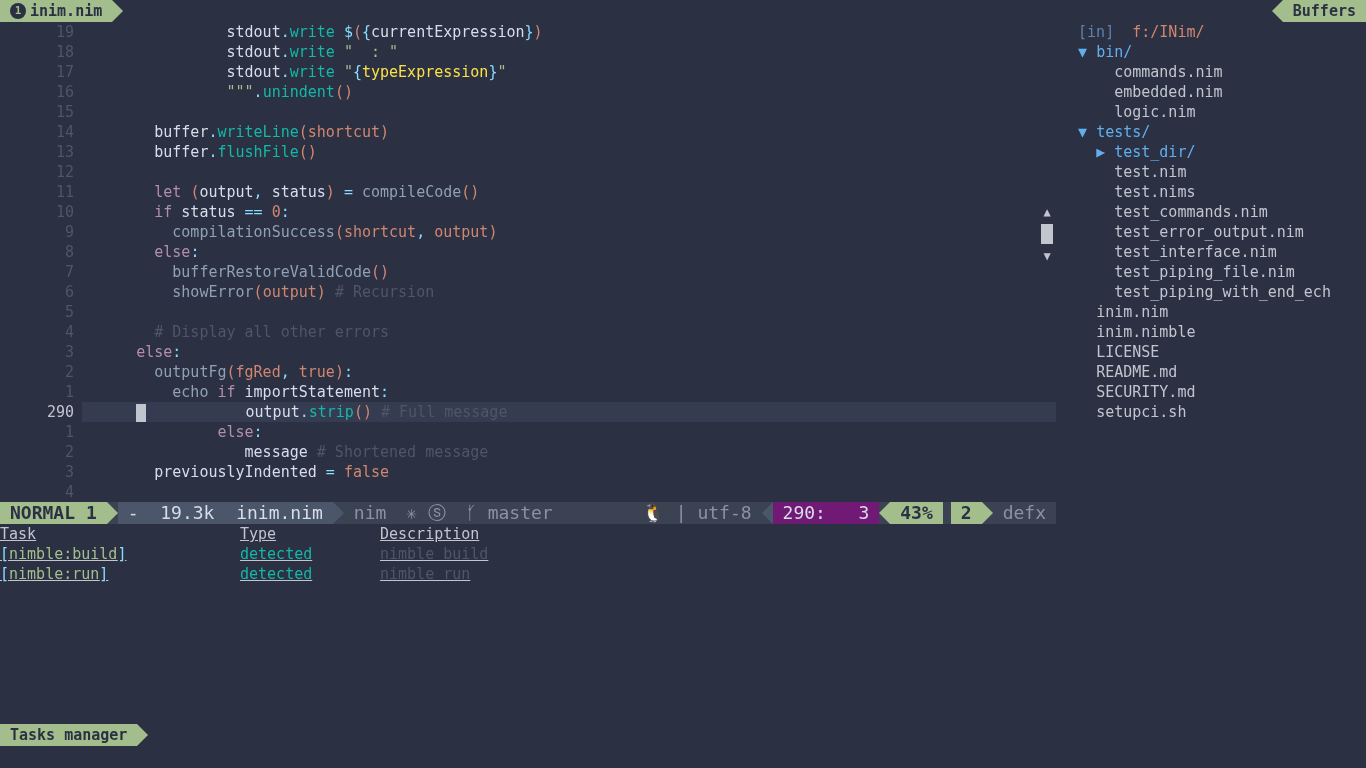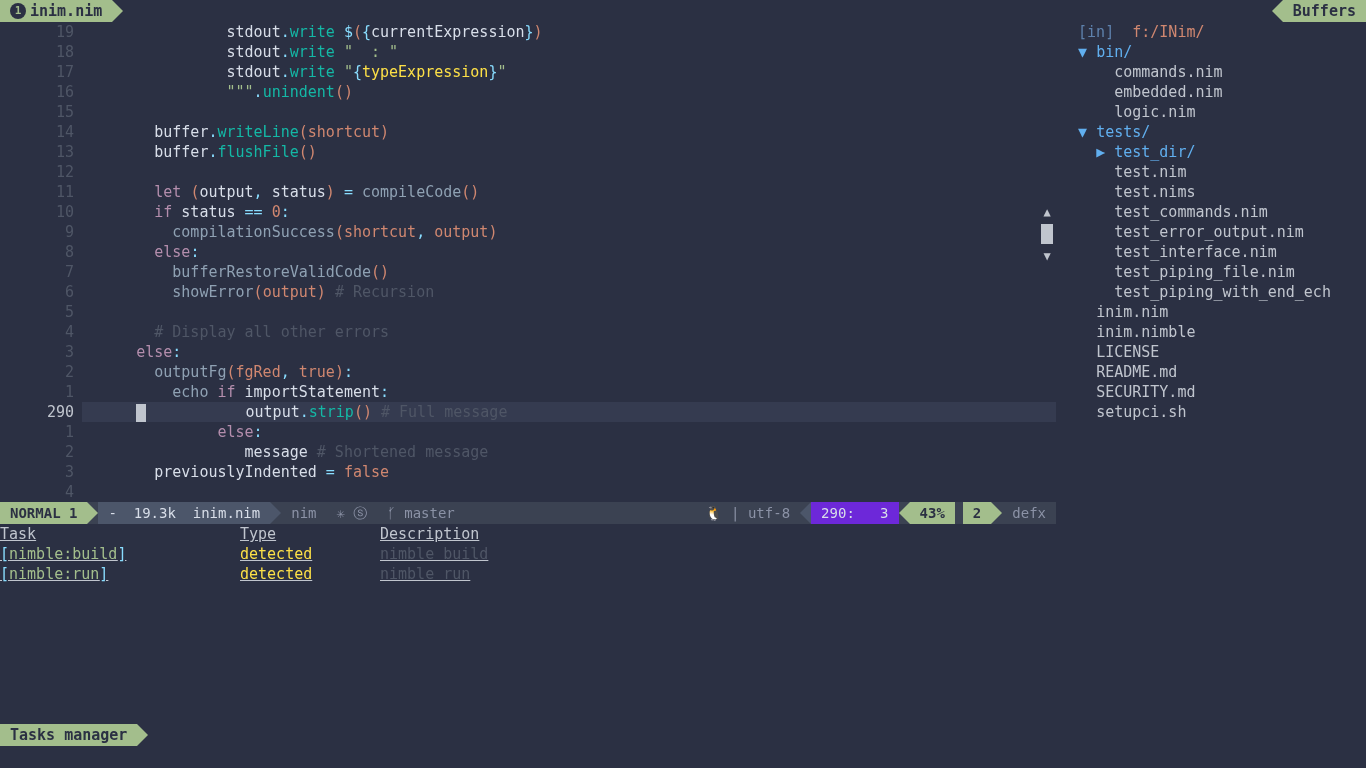--- a/index.html
+++ b/index.html
@@ -94,21 +94,21 @@
     text-align: center;
     font-size: 12px;
   }
   .scrollbar .thumb { background: #c0c5ce; width: 12px; height: 20px; margin: 2px auto; }
 
   .statusline {
     height: 22px;
     background: #3b4252;
     display: flex;
     align-items: center;
-    font-size: 14px;
+    font-size: 18px;
     color: #8b92a6;
   }
   .sl-seg { padding: 0 10px; height: 22px; display: flex; align-items: center; position: relative; }
   .sl-mode {
     background: #a3be8c;
     color: #2b3043;
     font-weight: bold;
   }
   .sl-mode::after, .arrow-r::after {
     content: '';
@@ -126,40 +126,40 @@
   .sl-spacer { flex: 1; }
   .arrow-l::before {
     content: '';
     position: absolute;
     left: -11px; top: 0;
     border-right: 11px solid;
     border-top: 11px solid transparent;
     border-bottom: 11px solid transparent;
   }
   .sl-enc { }
-  .sl-pos { background: #6d28d9; color: #d8dee9; margin-left: 11px; }
+  .sl-pos { background: #701a75; color: #d8dee9; margin-left: 11px; }
   .sl-pos::before{ border-right-color: #4c566a; }
   .sl-pct { background: #a3be8c; color: #2b3043; font-weight: bold; margin-left: 11px;}
   .sl-pct::before{ border-right-color: #a3be8c; }
 
   .sl-winnum { background: #a3be8c; color:#2b3043; font-weight:bold; margin-left:8px;}
   .sl-winnum::after { border-left-color: #a3be8c; }
   .sl-buf { margin-left: 11px; color: #8b92a6; }
 
   .task-panel {
     background: #2b3043;
     height: 200px;
     text-decoration: underline;
   }
   .task-header th { text-align: left; font-weight: normal; color: #c0c5ce; }
   .task-table { width: 100%; border-collapse: collapse; }
   .task-table td, .task-table th { padding: 0 0; }
   .col-task   { color: #a3be8c; width: 240px; }
   .brackets   { color: #89ddff; }
-  .col-type   { color: #fde047; width: 140px; }
+  .col-type   { color: #14b8a6; width: 140px; }
   .col-desc   { color: #4f5666; }
 
   .task-tab-row { height: 22px; display: flex; align-items: center; }
 
   .file-pane {
     width: 310px;
     background: #2b3043;
     padding-left: 4px;
     color: #c0c5ce;
   }

